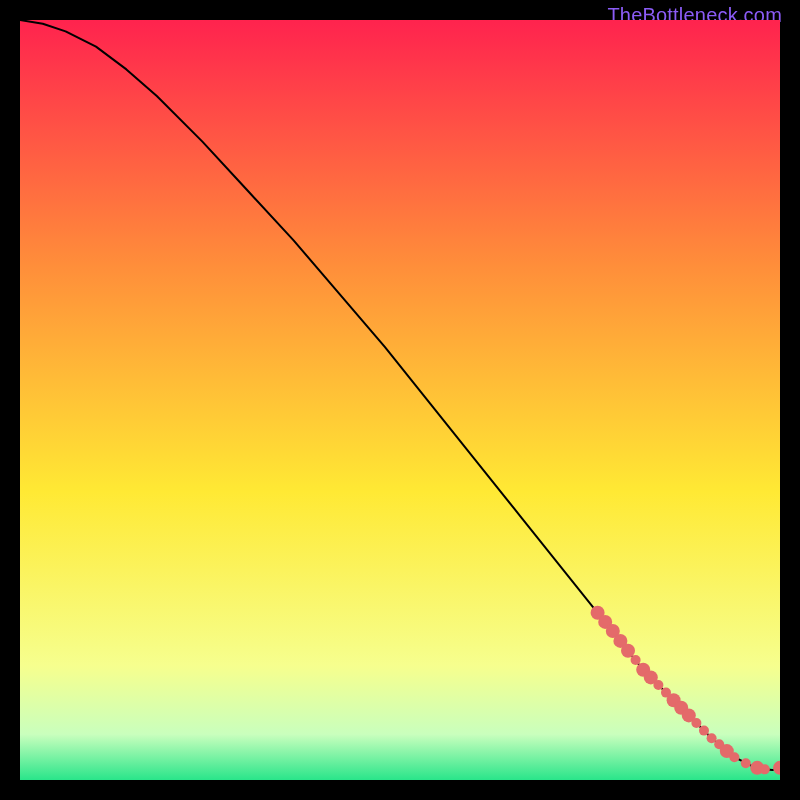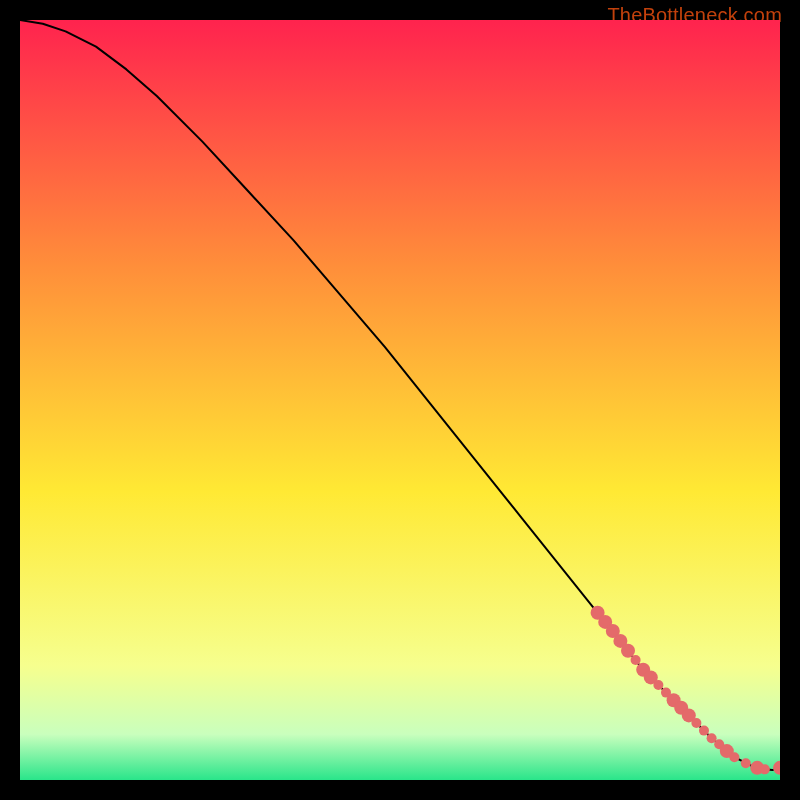--- a/index.html
+++ b/index.html
@@ -13,21 +13,21 @@
   }
   .page {
     position: relative;
     width: 800px;
     height: 800px;
   }
   .watermark {
     position: absolute;
     top: 4px;
     right: 18px;
-    color: #c2410c;
+    color: #8b5cf6;
     font-size: 20px;
     font-weight: 400;
     letter-spacing: 0.2px;
   }
   .plot {
     position: absolute;
     left: 20px;
     top: 20px;
     width: 760px;
     height: 760px;

